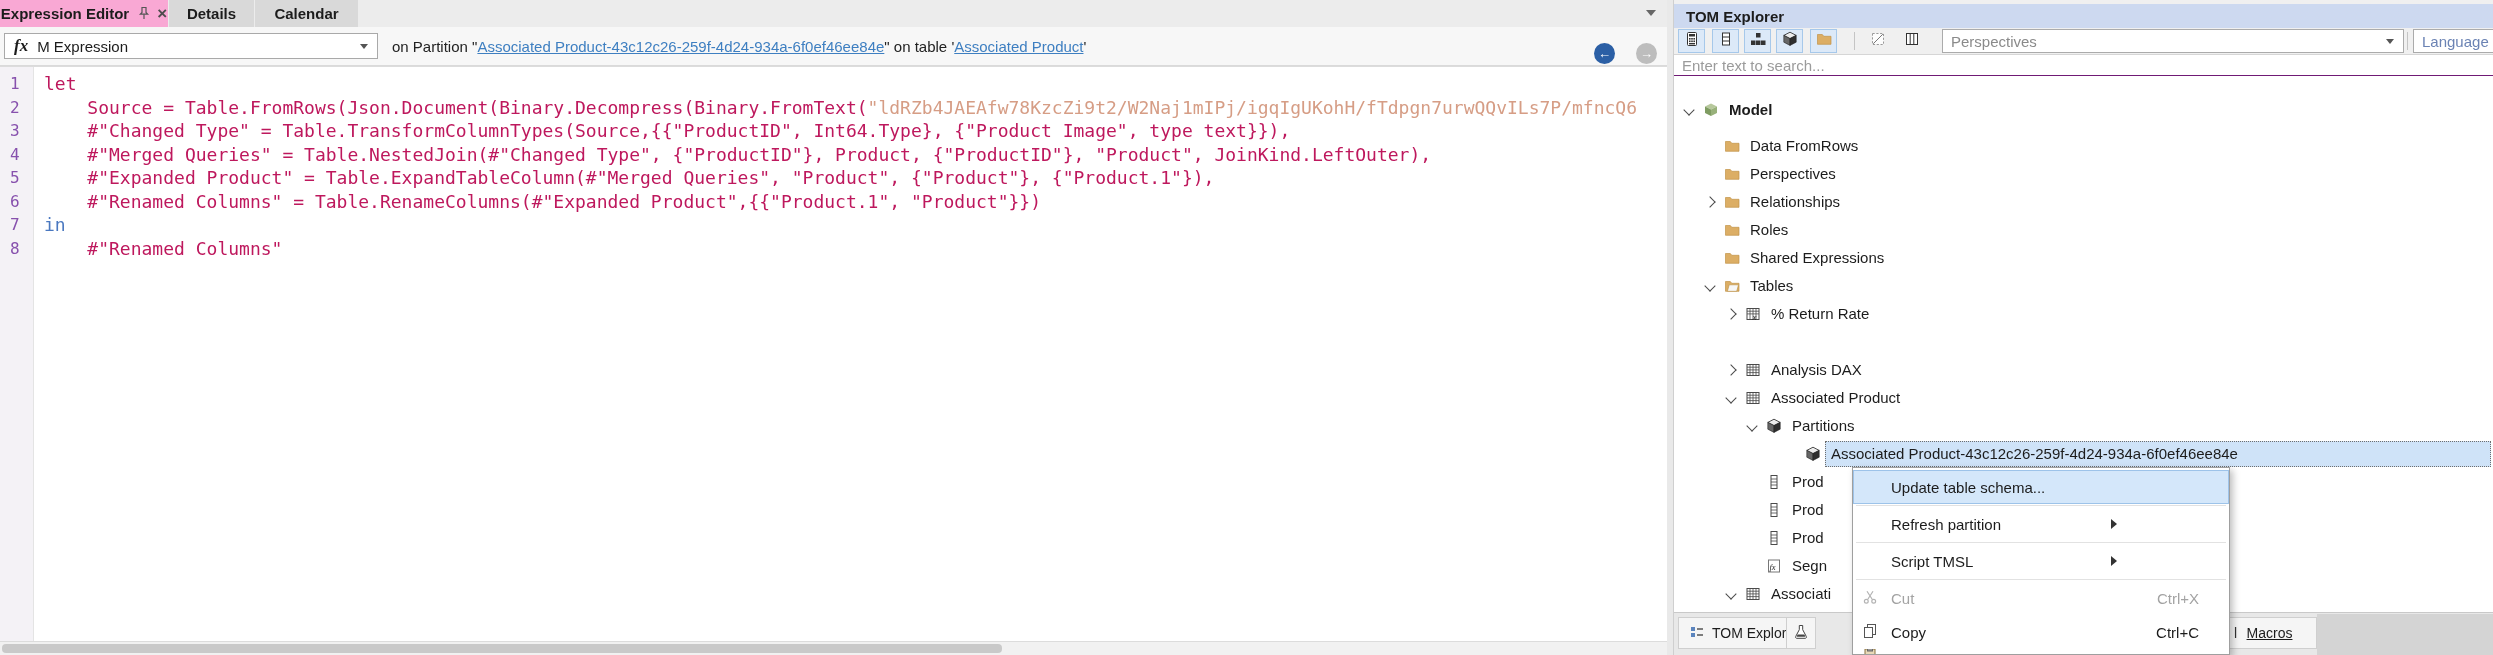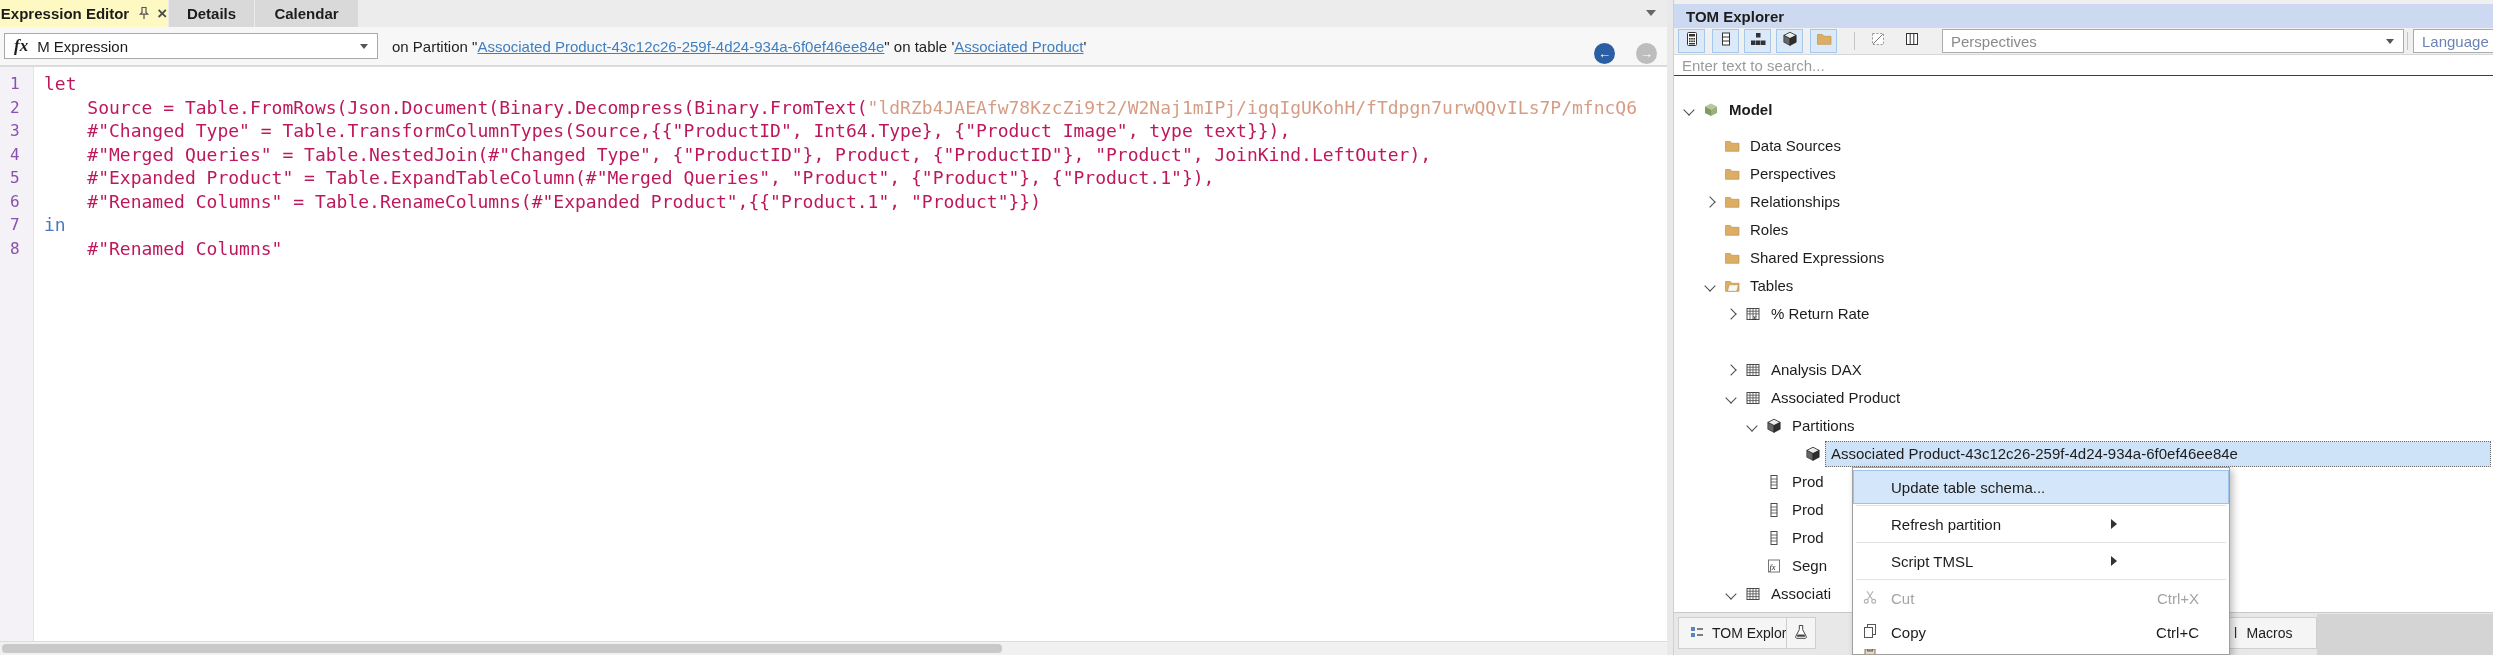--- a/index.html
+++ b/index.html
@@ -4,21 +4,21 @@
 <style>
   html,body{margin:0;padding:0}
   #root{position:relative;width:2493px;height:655px;background:#f0f0f0;overflow:hidden;
         font-family:"Liberation Sans",sans-serif;color:#1c1c1c}
 
   
   #expr-pane{position:absolute;left:0;top:0;width:1667px;height:655px;background:#f7f7f7}
   #tabstrip{position:absolute;left:0;top:0;width:1667px;height:27px;background:#ececec}
   .etab{position:absolute;top:0;height:27px;display:flex;align-items:center;justify-content:center;
         font-weight:bold;font-size:15px;background:#d9d9d9;box-sizing:border-box;gap:7px}
-  .etab.active{background:#fef9c3}
+  .etab.active{background:#f9a8d4}
   .etab .close-x{font-size:17px;color:#4c4c4c;line-height:1}
   #dock-chev{position:absolute;left:1646px;top:10px;width:0;height:0;
              border-left:5px solid transparent;border-right:5px solid transparent;border-top:6px solid #666}
 
   #etoolbar{position:absolute;left:0;top:27px;width:1667px;height:39px;background:#f7f7f7;
             border-bottom:1px solid #dadada;box-sizing:border-box}
   #fx-combo{position:absolute;left:4px;top:6px;width:374px;height:26px;background:#fff;
             border:1px solid #a9a9a9;box-sizing:border-box;display:flex;align-items:center}
   #fx-label{font-family:"Liberation Serif",serif;font-style:italic;font-weight:bold;font-size:17px;margin:0 9px}
   #expr-type{font-size:15px}
@@ -245,21 +245,21 @@
               <path d="M8 1.5 L14 4.5 L8 7.5 L2 4.5 Z" fill="#b7c89c"></path>
               <path d="M2 4.5 L8 7.5 L8 14 L2 11 Z" fill="#7f9c62"></path>
               <path d="M14 4.5 L8 7.5 L8 14 L14 11 Z" fill="#98b17a"></path>
             </svg></span>
           <span class="lbl" style="left: 55px;">Model</span>
         </div>
         <div class="trow" style="top: 56px;">
           <span class="ticon" style="left: 50px;"><svg width="16" height="16" viewBox="0 0 16 16" xmlns="http://www.w3.org/2000/svg">
               <path d="M1.5 3.5h4.8l1.5 1.8h7.2v8H1.5z" fill="#dcae65" stroke="#c29449" stroke-width="0.7"></path>
             </svg></span>
-          <span class="lbl" style="left: 76px;">Data Sources</span>
+          <span class="lbl" style="left: 76px;">Data FromRows</span>
         </div>
         <div class="trow" style="top: 84px;">
           <span class="ticon" style="left: 50px;"><svg width="16" height="16" viewBox="0 0 16 16" xmlns="http://www.w3.org/2000/svg">
               <path d="M1.5 3.5h4.8l1.5 1.8h7.2v8H1.5z" fill="#dcae65" stroke="#c29449" stroke-width="0.7"></path>
             </svg></span>
           <span class="lbl" style="left: 76px;">Perspectives</span>
         </div>
         <div class="trow" style="top: 112px;">
           <span class="chev right" style="left: 32px;"></span>
           <span class="ticon" style="left: 50px;"><svg width="16" height="16" viewBox="0 0 16 16" xmlns="http://www.w3.org/2000/svg">
@@ -377,21 +377,21 @@
               <path d="M8 5h6M8 11h6" stroke="#555" stroke-width="1.4"></path>
             </svg></span>
           <span>TOM Explorer</span>
         </div>
         <div class="btab" style="left: 112px; width: 30px; justify-content: center;">
           <span><svg width="16" height="16" viewBox="0 0 16 16" xmlns="http://www.w3.org/2000/svg">
               <path d="M6.3 1.5h3.4v4.2l3.6 6.8a1.2 1.2 0 0 1-1.1 1.8H3.8a1.2 1.2 0 0 1-1.1-1.8l3.6-6.8z" fill="#fff" stroke="#444"></path>
               <path d="M4.6 10.5h6.8l1 2.2H3.6z" fill="#444"></path>
             </svg></span>
         </div>
-        <div class="btab" style="left: 548px; width: 95px; justify-content: center;">
+        <div class="btab" style="left: 548px; width: 95px; justify-content: center; text-decoration: underline;">
           <span>Macros</span>
         </div>
         <span id="bfrag">l</span>
       </div>
   </div>
 
   <div id="ctx-menu">
       <div class="mitem hover">
         <span>Update table schema...</span>
       </div>

